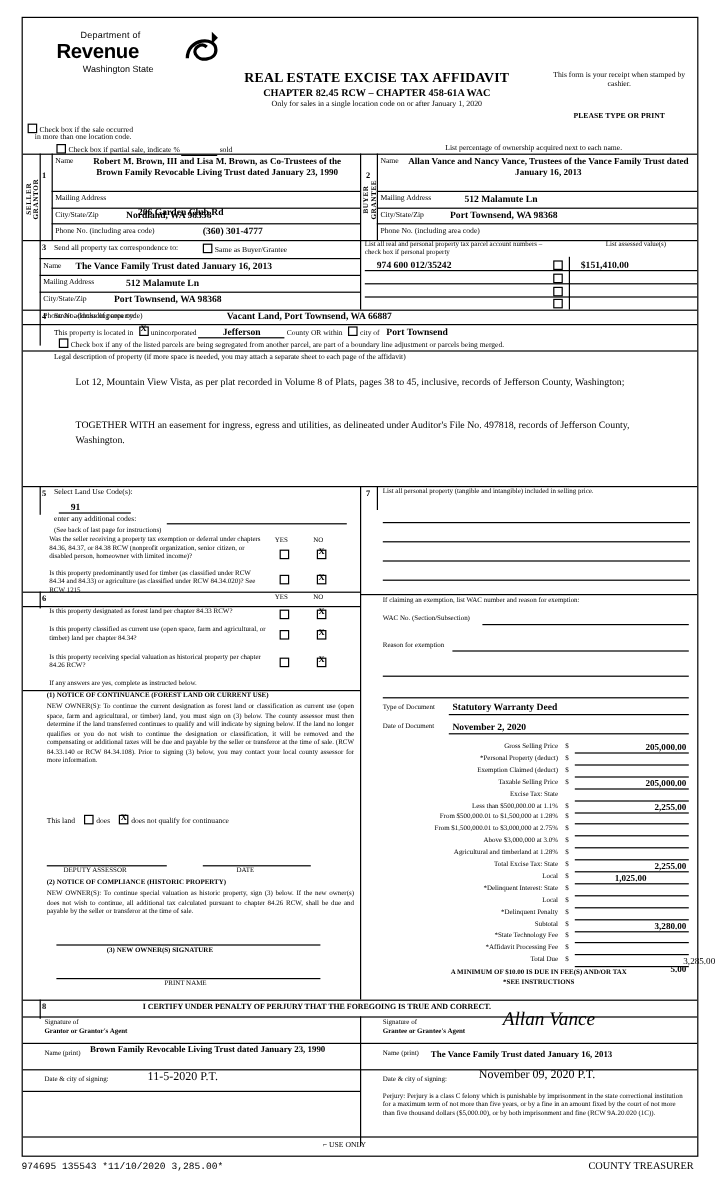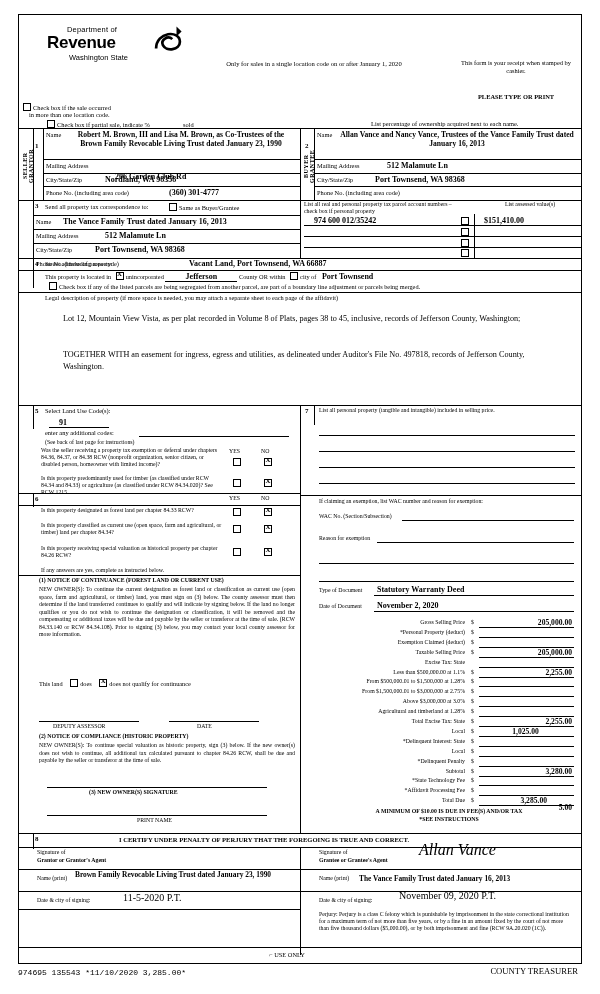--- a/index.html
+++ b/index.html
@@ -48,20 +48,22 @@
       <div class="rev-logo">
         <div class="rev-dep">Department of</div>
         <div class="rev-big">Revenue</div>
         <div class="rev-small">Washington State</div>
         <svg class="swirl" viewBox="0 0 40 40">
           <path d="M6 30 C6 10, 34 8, 34 22 C34 32, 18 34, 14 26 C11 20, 20 14, 25 19" fill="none" stroke="#000" stroke-width="3.2"></path>
           <path d="M30 4 L36 10 L30 16 Z" fill="#000"></path>
         </svg>
       </div>
       <div class="title-block">
+        <div class="t1">REAL ESTATE EXCISE TAX AFFIDAVIT</div>
+        <div class="t2">CHAPTER 82.45 RCW – CHAPTER 458-61A WAC</div>
         <div class="t4">Only for sales in a single location code on or after January 1, 2020</div>
       </div>
       <div class="receipt">This form is your receipt when stamped by cashier.</div>
       <div class="ptype">PLEASE TYPE OR PRINT</div>
     </div>
 
     <div class="chkline" style="left:4px;top:88px;">
       <span class="bx"></span><span>Check box if the sale occurred</span>
     </div>
     <div class="chkline" style="left:10px;top:96px;">in more than one location code.</div>
@@ -317,21 +319,21 @@
         <div class="xs" style="position: absolute; left: 452px; top: 762.4px;">$</div>
         <div class="hline" style="left: 460px; top: 770.4px; width: 95px;"></div>
         <div class="money" style="position: absolute; left: 460px; top: 788px; width: 93px; font-weight: bold;">5.00</div>
         <div class="xs" style="position: absolute; left: 300px; top: 772.3px; width: 146px; text-align: right;">*Affidavit Processing Fee</div>
         <div class="xs" style="position: absolute; left: 452px; top: 772.3px;">$</div>
         <div class="hline" style="left: 460px; top: 780.3px; width: 95px;"></div>
         <div class="money" style="position: absolute; left: 460px; top: 771.3px; width: 93px; font-weight: bold;"></div>
         <div class="xs" style="position: absolute; left: 300px; top: 782.2px; width: 146px; text-align: right;">Total Due</div>
         <div class="xs" style="position: absolute; left: 452px; top: 782.2px;">$</div>
         <div class="hline" style="left: 460px; top: 790.2px; width: 95px;"></div>
-        <div class="money" style="position: absolute; left: 435px; top: 781.2px; width: 93px; font-weight: bold;">3,285.00</div>
+        <div class="money" style="position: absolute; left: 484px; top: 781.2px; width: 93px; font-weight: normal;">3,285.00</div>
       </div>
 
     <div class="xs" style="position:absolute;left:310px;top:793px;width:240px;text-align:center;font-weight:bold;">A MINIMUM OF $10.00 IS DUE IN FEE(S) AND/OR TAX</div>
     <div class="xs" style="position:absolute;left:310px;top:801px;width:240px;text-align:center;font-weight:bold;">*SEE INSTRUCTIONS</div>
 
     <div class="hline" style="left:0px;top:818px;width:562px;"></div>
     <div class="vline" style="left:14px;top:818px;height:16px;"></div>
     <div class="num" style="position:absolute;left:16px;top:820px;">8</div>
     <div class="lbl" style="position:absolute;left:100px;top:821px;font-weight:bold;font-size:6.6px;">I CERTIFY UNDER PENALTY OF PERJURY THAT THE FOREGOING IS TRUE AND CORRECT.</div>
     <div class="hline" style="left:0px;top:832px;width:562px;"></div>

